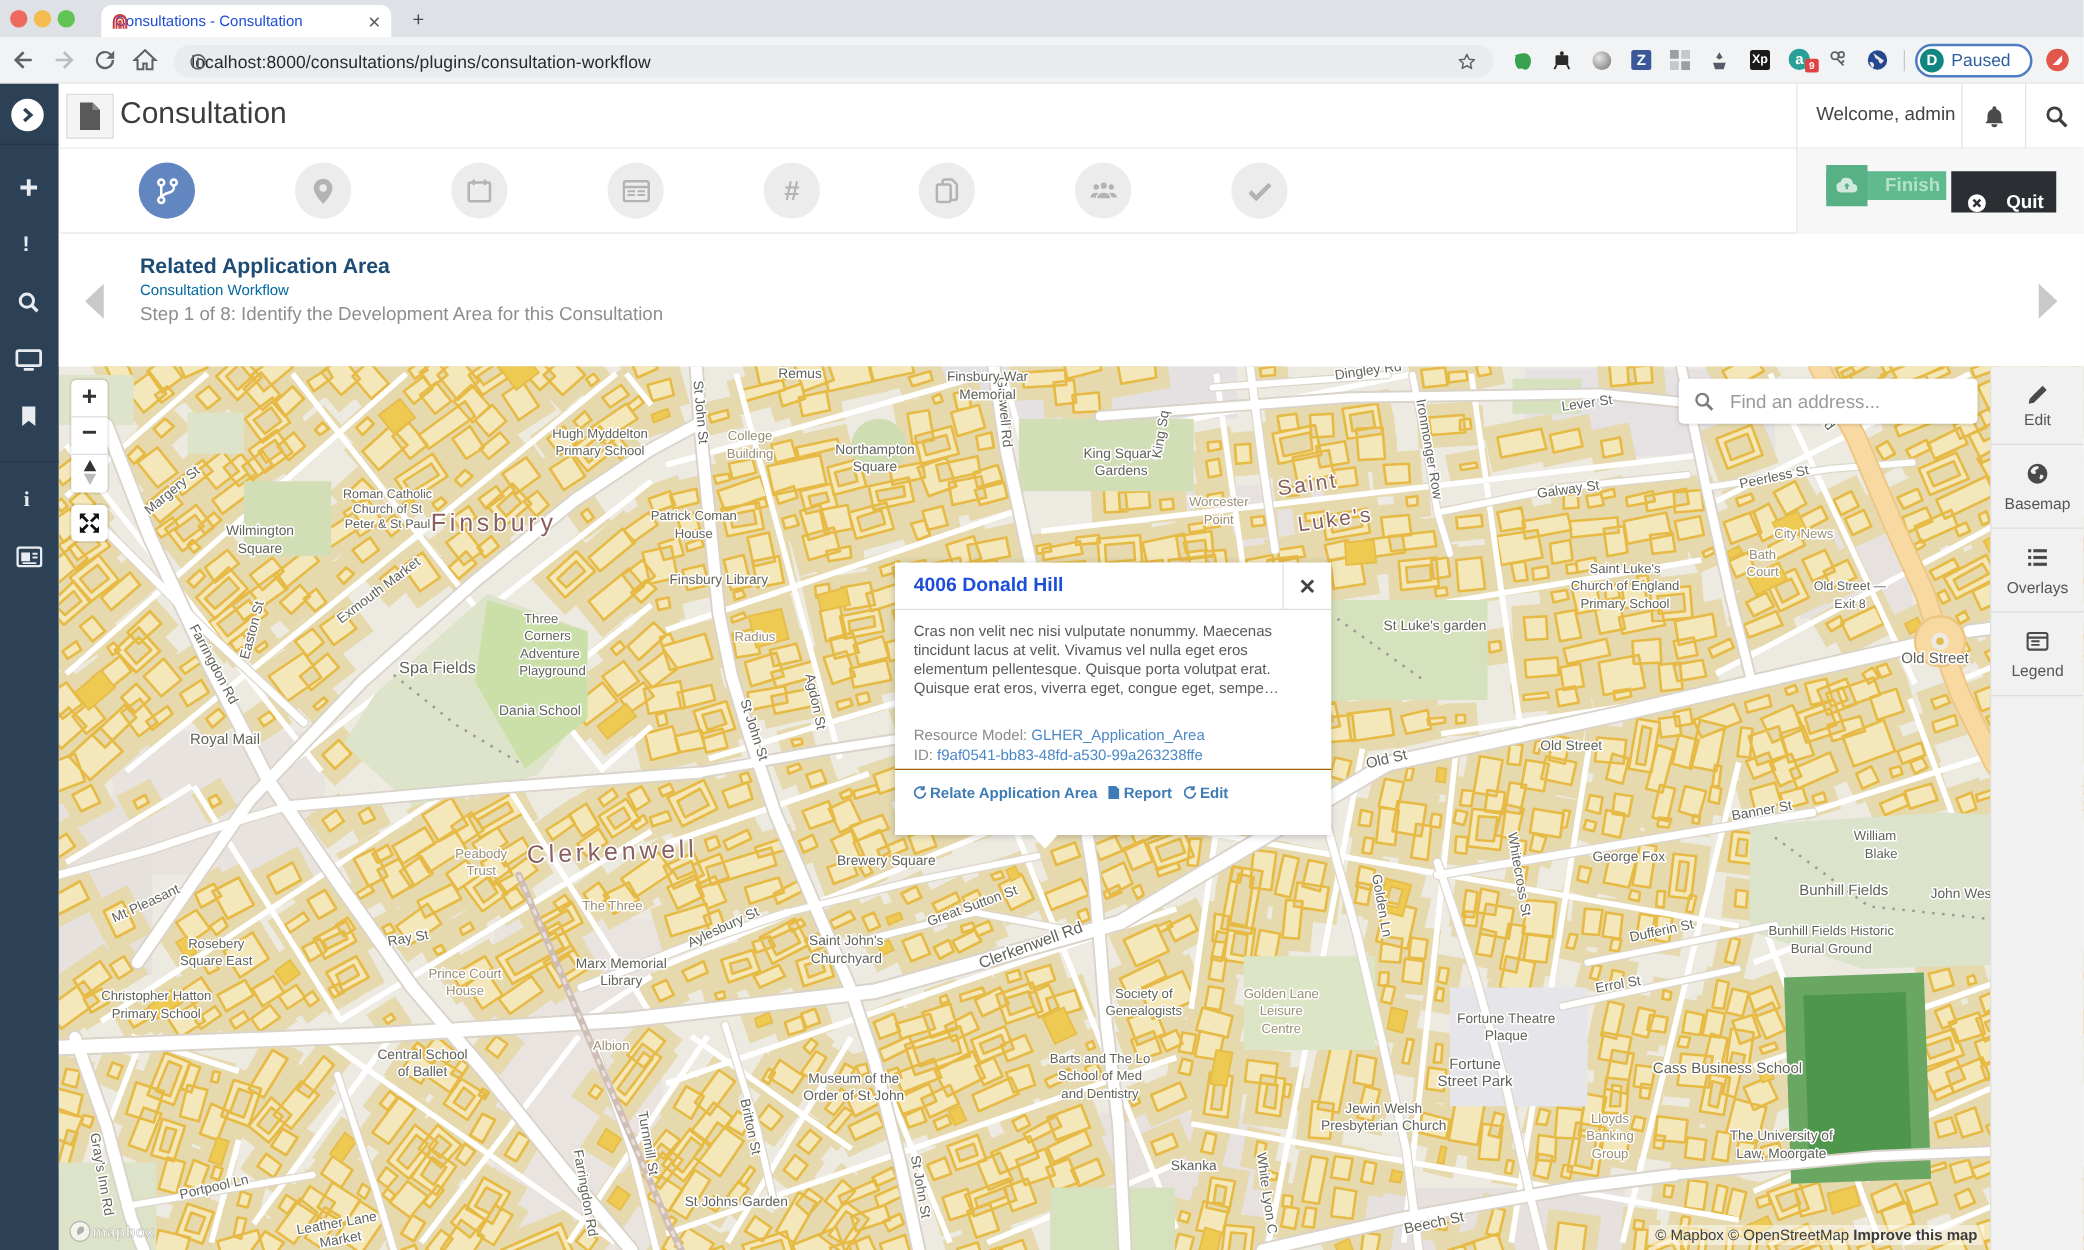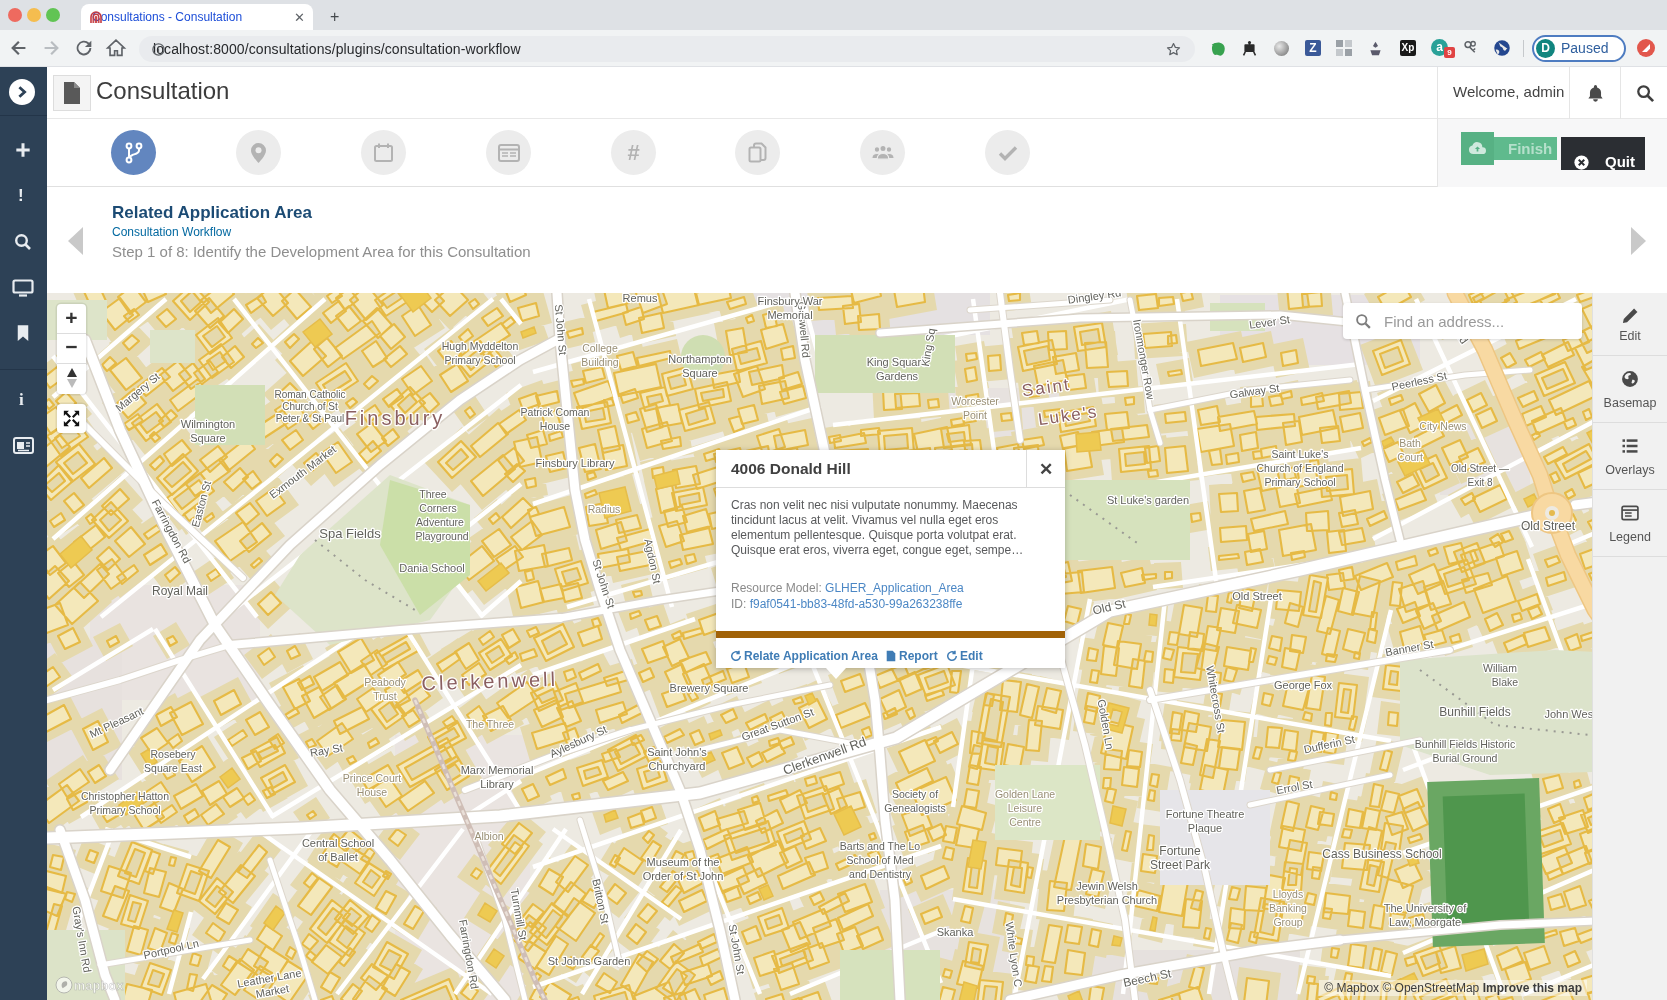--- a/index.html
+++ b/index.html
@@ -42,26 +42,26 @@
 .mtool{position:relative;height:67px;border-bottom:1px solid #ddd;text-align:center;color:#555}
 .mtool:first-child{height:63px}
 .mtool .lab{position:absolute;left:0;right:0;bottom:12px;font-size:12.5px;color:#555}
 .mtool .ic{position:absolute;left:50%;margin-left:-10px;top:13px;width:20px;height:20px}
 #zoomctl{position:absolute;left:10px;top:11px;width:29px;height:90px;background:#fff;border-radius:4px;box-shadow:0 0 0 1.5px rgba(0,0,0,.08);text-align:center}
 #fsctl{position:absolute;left:10px;top:111px;width:29px;height:29px;background:#fff;border-radius:4px;box-shadow:0 0 0 1.5px rgba(0,0,0,.08);display:flex;align-items:center;justify-content:center}
 #geocoder{position:absolute;left:1296px;top:10px;width:239px;height:36px;background:#fff;border-radius:4px;box-shadow:0 1px 3px rgba(0,0,0,.15);display:flex;align-items:center}
 #geocoder span{color:#9a9a9a;font-size:15px;margin-left:12px}
 #popup{position:absolute;left:669px;top:157px;width:349px;height:218px;background:#fff;box-shadow:0 1px 6px rgba(0,0,0,.25)}
 #popuphead{position:relative;height:38px;border-bottom:1px solid #ddd}
-#popuptitle{position:absolute;left:15px;top:10px;font-size:15.5px;font-weight:700;color:#404040}
+#popuptitle{position:absolute;left:15px;top:10px;font-size:15.5px;font-weight:700;color:#1d4ed8}
 #popupx{position:absolute;right:0;top:0;width:39px;height:38px;border-left:1px solid #ddd;display:flex;align-items:center;justify-content:center;font-size:17px;color:#444;font-weight:700}
 #popupbody{position:absolute;left:15px;top:48px;width:320px;font-size:12px;color:#58595b;line-height:15px}
 #popupmeta{position:absolute;left:15px;top:131px;font-size:12px;color:#8a8a8a;line-height:15.5px}
 #popupmeta a{color:#4b87c5;text-decoration:none}
-#popupfoot{position:absolute;left:0;bottom:0;width:100%;height:37px;border-top:7px solid #a16207}
+#popupfoot{position:absolute;left:0;bottom:16px;width:100%;height:37px;border-top:1px solid #a16207}
 #popupfoot .fl{position:absolute;top:11px;font-size:12px;font-weight:700;color:#3f7cb5}
 #popupfoot .fi{position:absolute;top:12px;width:12px;height:12px}
 #popuptip{position:absolute;left:779px;top:375px;width:0;height:0;border-left:10px solid transparent;border-right:10px solid transparent;border-top:11px solid #fff}
 #mblogo{position:absolute;left:8px;top:682px;height:20px;display:flex;align-items:center;opacity:.75}
 #attrib{position:absolute;right:80px;top:687px;font-size:12px;color:#3c3c3c;background:rgba(255,255,255,.5);padding:1px 5px}
 svg text{font-family:"Liberation Sans",sans-serif}
 </style></head>
 <body>
 <div id="page">
 

